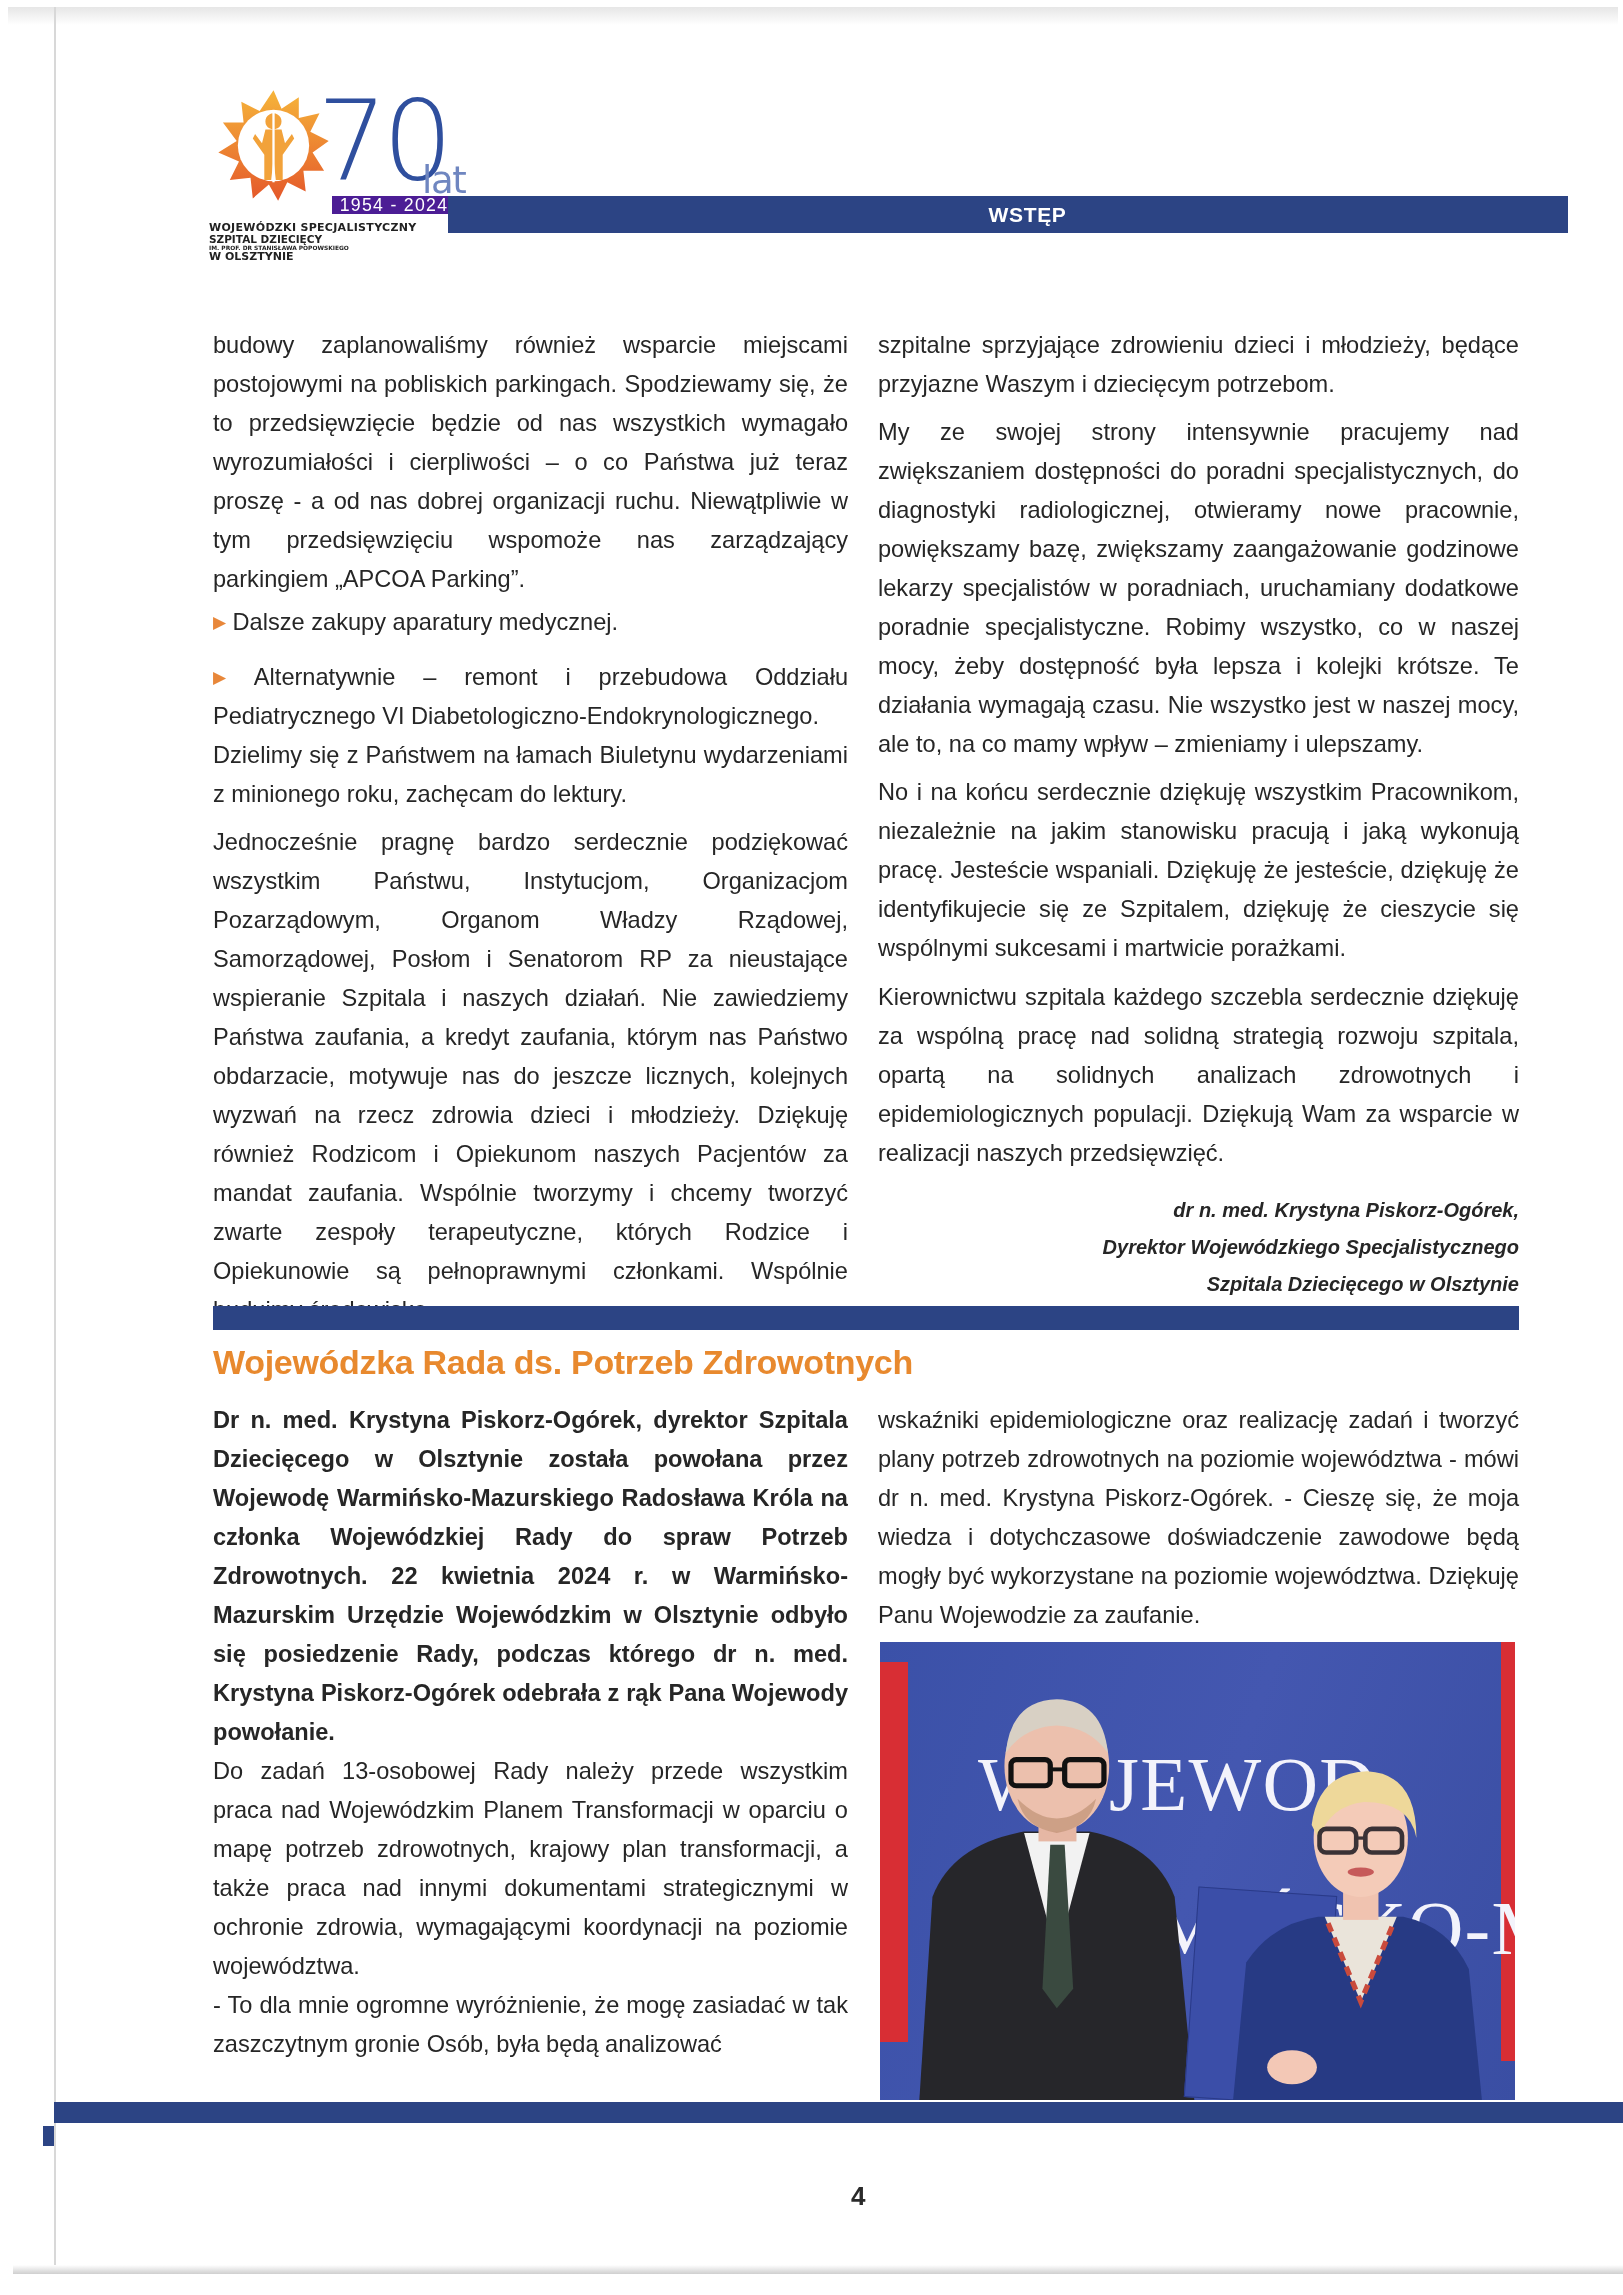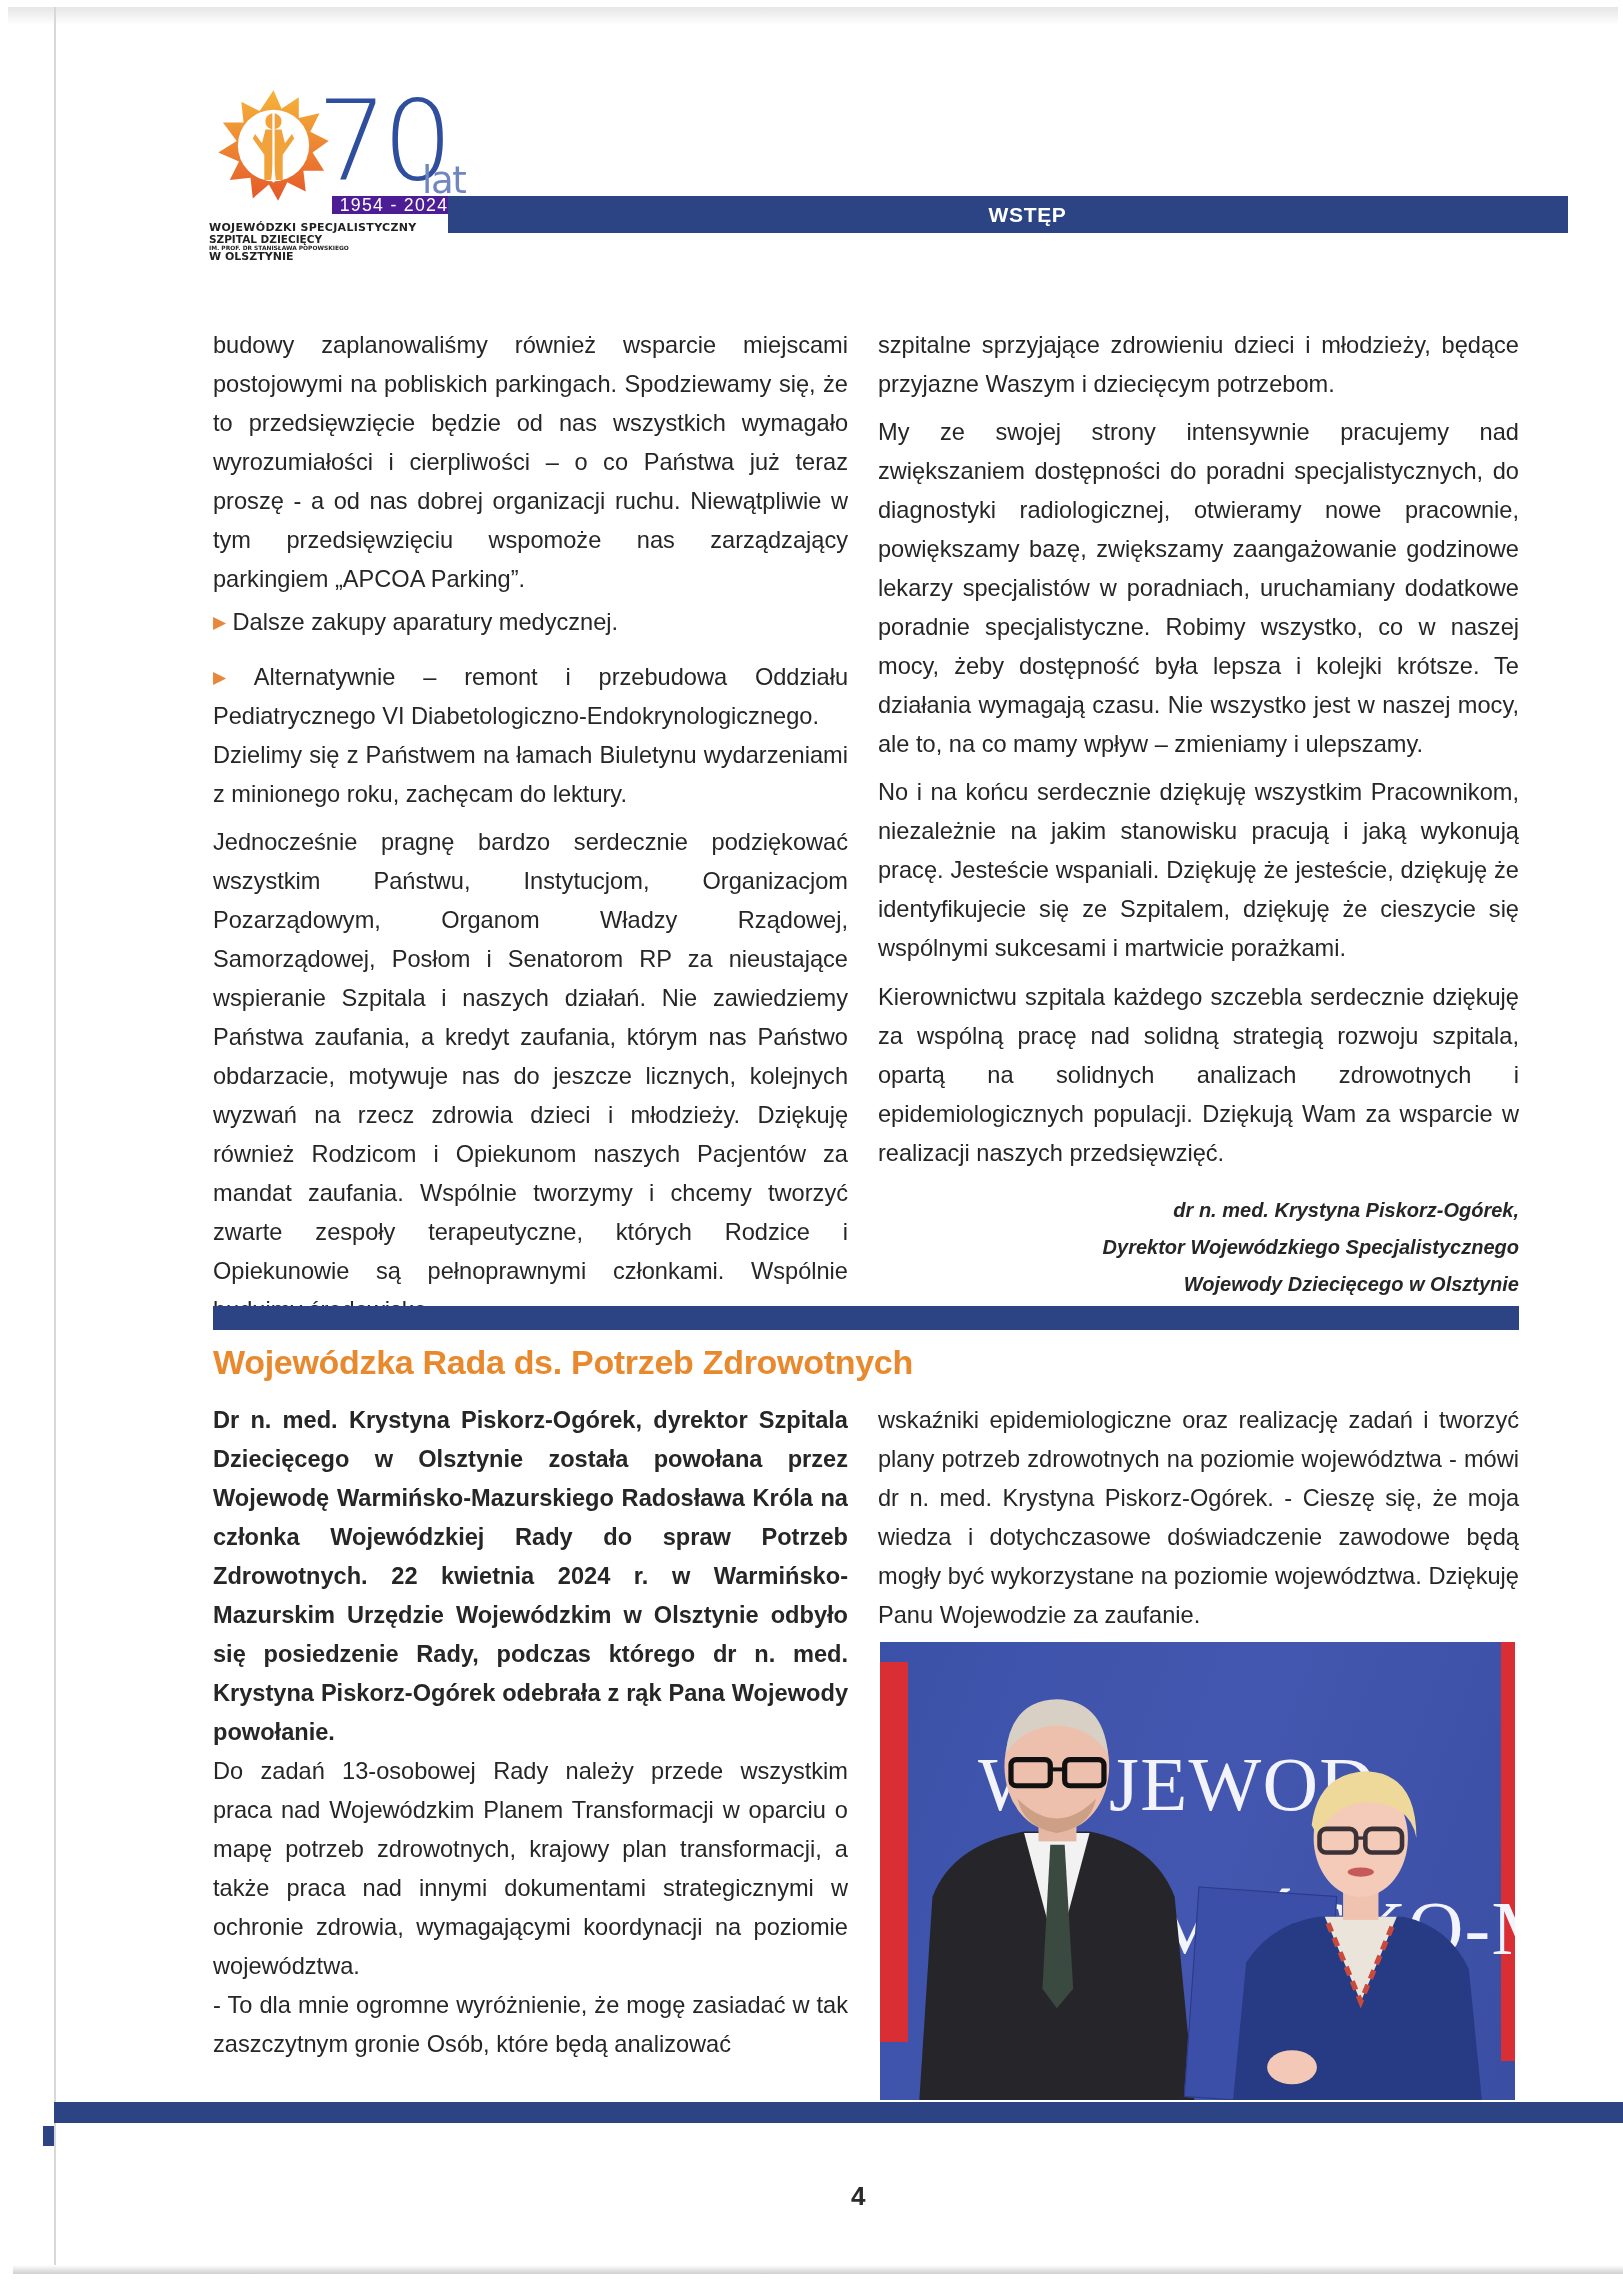--- a/index.html
+++ b/index.html
@@ -99,32 +99,32 @@
 </div>
 
 <div class="col col-right-top">
   <p>szpitalne sprzyjające zdrowieniu dzieci i młodzieży, będące przyjazne Waszym i dziecięcym potrzebom.</p>
   <p>My ze swojej strony intensywnie pracujemy nad zwiększaniem dostępności do poradni specjalistycznych, do diagnostyki radiologicznej, otwieramy nowe pracownie, powiększamy bazę, zwiększamy zaangażowanie godzinowe lekarzy specjalistów w poradniach, uruchamiany dodatkowe poradnie specjalistyczne. Robimy wszystko, co w naszej mocy, żeby dostępność była lepsza i kolejki krótsze. Te działania wymagają czasu. Nie wszystko jest w naszej mocy, ale to, na co mamy wpływ – zmieniamy i ulepszamy.</p>
   <p>No i na końcu serdecznie dziękuję wszystkim Pracownikom, niezależnie na jakim stanowisku pracują i jaką wykonują pracę. Jesteście wspaniali. Dziękuję że jesteście, dziękuję że identyfikujecie się ze Szpitalem, dziękuję że cieszycie się wspólnymi sukcesami i martwicie porażkami.</p>
   <p>Kierownictwu szpitala każdego szczebla serdecznie dziękuję za wspólną pracę nad solidną strategią rozwoju szpitala, opartą na solidnych analizach zdrowotnych i epidemiologicznych populacji. Dziękują Wam za wsparcie w realizacji naszych przedsięwzięć.</p>
   <div class="signature">
     <div style="font-weight:bold">dr n. med. Krystyna Piskorz-Ogórek,</div>
     <div>Dyrektor Wojewódzkiego Specjalistycznego</div>
-    <div>Wojewody Dziecięcego w Olsztynie</div>
+    <div>Szpitala Dziecięcego w Olsztynie</div>
   </div>
 </div>
 
 <div class="divider"></div>
 
 <h2 class="section-title" style="margin:0">Wojewódzka Rada ds. Potrzeb Zdrowotnych</h2>
 
 <div class="col col-left-bottom">
   <p class="lead">Dr n. med. Krystyna Piskorz-Ogórek, dyrektor Szpitala Dziecięcego w Olsztynie została powołana przez Wojewodę Warmińsko-Mazurskiego Radosława Króla na członka Wojewódzkiej Rady do spraw Potrzeb Zdrowotnych. 22 kwietnia 2024 r. w Warmińsko-Mazurskim Urzędzie Wojewódzkim w Olsztynie odbyło się posiedzenie Rady, podczas którego dr n. med. Krystyna Piskorz-Ogórek odebrała z rąk Pana Wojewody powołanie.</p>
   <p>Do zadań 13-osobowej Rady należy przede wszystkim praca nad Wojewódzkim Planem Transformacji w oparciu o mapę potrzeb zdrowotnych, krajowy plan transformacji, a także praca nad innymi dokumentami strategicznymi w ochronie zdrowia, wymagającymi koordynacji na poziomie województwa.</p>
-  <p>- To dla mnie ogromne wyróżnienie, że mogę zasiadać w tak zaszczytnym gronie Osób, które będą analizować</p>
+  <p>- To dla mnie ogromne wyróżnienie, że mogę zasiadać w tak zaszczytnym gronie Osób, była będą analizować</p>
 </div>
 
 <div class="col col-right-bottom">
   <p>wskaźniki epidemiologiczne oraz realizację zadań i tworzyć plany potrzeb zdrowotnych na poziomie województwa - mówi dr n. med. Krystyna Piskorz-Ogórek. - Cieszę się, że moja wiedza i dotychczasowe doświadczenie zawodowe będą mogły być wykorzystane na poziomie województwa. Dziękuję Panu Wojewodzie za zaufanie.</p>
 </div>
 
 <div class="photo">
   <div class="photo-bg"></div>
   <div class="photo-flag-left"></div>
   <div class="photo-flag-right"></div>

